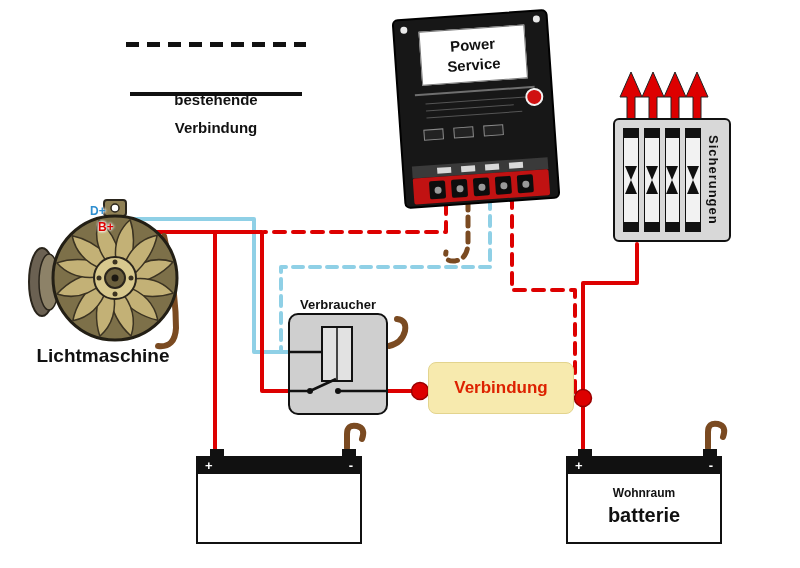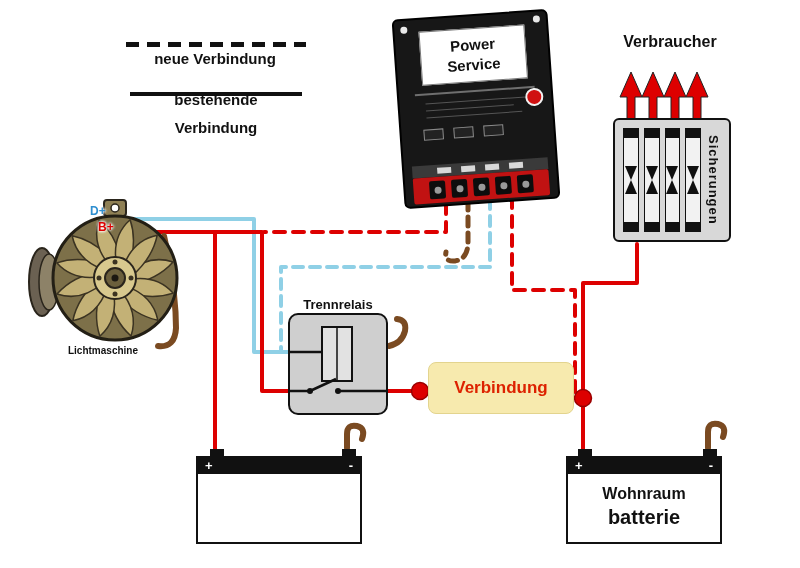--- a/index.html
+++ b/index.html
@@ -39,21 +39,21 @@
   .fuse{width:17px;height:100%;background:#f2f2f2;border:1.5px solid #111;box-sizing:border-box;
         display:flex;flex-direction:column;align-items:center;justify-content:space-between;}
   .fuse .bar{width:100%;height:9px;background:#111;}
   .hourglass{display:flex;flex-direction:column;align-items:center;}
   .tri-down{width:0;height:0;border-left:6px solid transparent;border-right:6px solid transparent;border-top:14px solid #111;}
   .tri-up{width:0;height:0;border-left:6px solid transparent;border-right:6px solid transparent;border-bottom:14px solid #111;}
   .fuse-label{flex:1;display:flex;align-items:center;justify-content:center;
       writing-mode:vertical-rl;font-size:13px;font-weight:bold;letter-spacing:1px;color:#111;}
 
   
-  .lima-label{left:28px;top:345px;width:150px;font-size:10px;font-weight:bold;text-align:center;}
+  .lima-label{left:28px;top:345px;width:150px;font-size:19px;font-weight:bold;text-align:center;}
   .term-label{font-size:12px;font-weight:bold;
       text-shadow:0 0 3px #fff,0 0 3px #fff,0 0 3px #fff;}
   .dplus{left:90px;top:204px;color:#2f8fd0;}
   .bplus{left:98px;top:220px;color:#dd0000;}
 
   
   .relay-label{left:288px;top:297px;width:100px;font-size:13px;font-weight:bold;text-align:center;}
   .relay{left:288px;top:313px;width:100px;height:102px;background:#cfcfcf;border:2px solid #111;
          border-radius:10px;box-sizing:border-box;}
 
@@ -118,21 +118,20 @@
 
     <g>
       <path class="arrow" d="M 627 122 L 627 97 L 620 97 L 631 72 L 642 97 L 635 97 L 635 122 Z"></path>
       <path class="arrow" d="M 649 122 L 649 97 L 642 97 L 653 72 L 664 97 L 657 97 L 657 122 Z"></path>
       <path class="arrow" d="M 671 122 L 671 97 L 664 97 L 675 72 L 686 97 L 679 97 L 679 122 Z"></path>
       <path class="arrow" d="M 693 122 L 693 97 L 686 97 L 697 72 L 708 97 L 701 97 L 701 122 Z"></path>
     </g>
   </svg>
 
   <div class="abs legend-dash"></div>
-  <div class="abs legend-text center" style="left:120px;top:50px;width:190px;">neue Verbindung</div>
   <div class="abs legend-solid"></div>
   <div class="abs legend-text center" style="left:130px;top:91px;width:172px;">bestehende</div>
   <div class="abs legend-text center" style="left:130px;top:119px;width:172px;">Verbindung</div>
 
   <div class="abs device">
     <div class="abs dev-dot" style="left:6px;top:6px;"></div>
     <div class="abs dev-dot" style="right:6px;top:4px;"></div>
     <div class="abs dev-label">
       <div>Power</div>
       <div>Service</div>
@@ -165,21 +164,20 @@
         </div>
       <div class="clamp">
           <i></i>
         </div>
       <div class="clamp">
           <i></i>
         </div>
     </div>
   </div>
 
-  <div class="abs verbraucher">Verbraucher</div>
   <div class="abs fusebox">
     <div class="fuse">
       <div class="bar"></div>
       <div class="hourglass">
           <div class="tri-down"></div>
           <div class="tri-up"></div>
         </div>
       <div class="bar"></div>
     </div>
     <div class="fuse">
@@ -237,21 +235,21 @@
     <circle cx="97" cy="80" r="3.5" fill="#1c1812"></circle>
     <circle cx="97" cy="64" r="2.5" fill="#3b3322"></circle>
     <circle cx="97" cy="96" r="2.5" fill="#3b3322"></circle>
     <circle cx="81" cy="80" r="2.5" fill="#3b3322"></circle>
     <circle cx="113" cy="80" r="2.5" fill="#3b3322"></circle>
   </svg>
   <div class="abs term-label dplus">D+</div>
   <div class="abs term-label bplus">B+</div>
   <div class="abs lima-label">Lichtmaschine</div>
 
-  <div class="abs relay-label">Trennrelais</div>
+  <div class="abs relay-label">Verbraucher</div>
   <div class="abs relay">
     <svg width="96" height="98" viewBox="0 0 96 98">
       <path d="M 0 37 L 32 37" stroke="#111" stroke-width="2.5" fill="none"></path>
       <rect x="32" y="12" width="30" height="54" fill="#e2e2e2" stroke="#111" stroke-width="2"></rect>
       <line x1="47" y1="12" x2="47" y2="66" stroke="#111" stroke-width="1.5"></line>
       <path d="M 0 76 L 20 76 M 20 76 L 46 64 M 48 76 L 96 76" stroke="#111" stroke-width="2.5" fill="none"></path>
       <circle cx="20" cy="76" r="3" fill="#111"></circle>
       <circle cx="48" cy="76" r="3" fill="#111"></circle>
     </svg>
   </div>
@@ -270,18 +268,18 @@
   </div>
 
   <div class="abs battery" style="left:566px;top:456px;width:156px;height:88px;">
     <div class="bat-tab" style="left:10px;"></div>
     <div class="bat-tab" style="left:135px;"></div>
     <div class="bat-strip">
       <span>+</span>
       <span>-</span>
     </div>
     <div class="bat-text">
-      <div style="font-size:16px;">Wohnraum</div>
+      <div style="font-size:12px;">Wohnraum</div>
       <div style="font-size:20px;">batterie</div>
     </div>
   </div>
 
 </div>
 
 </body></html>

